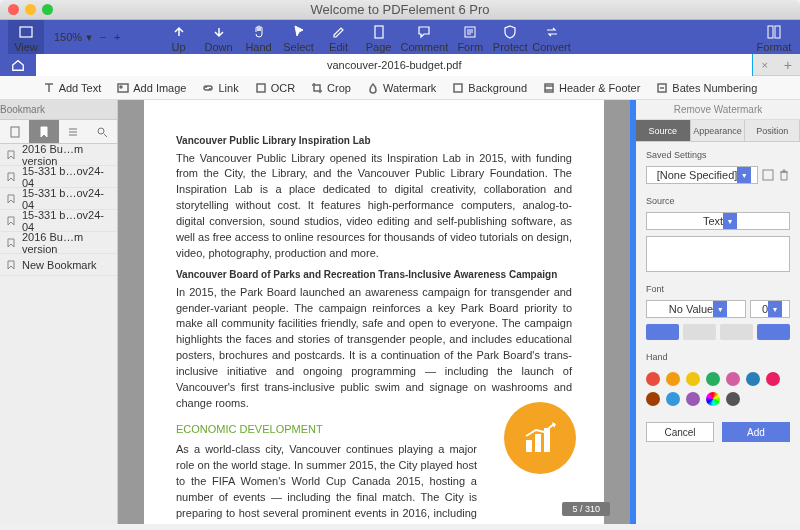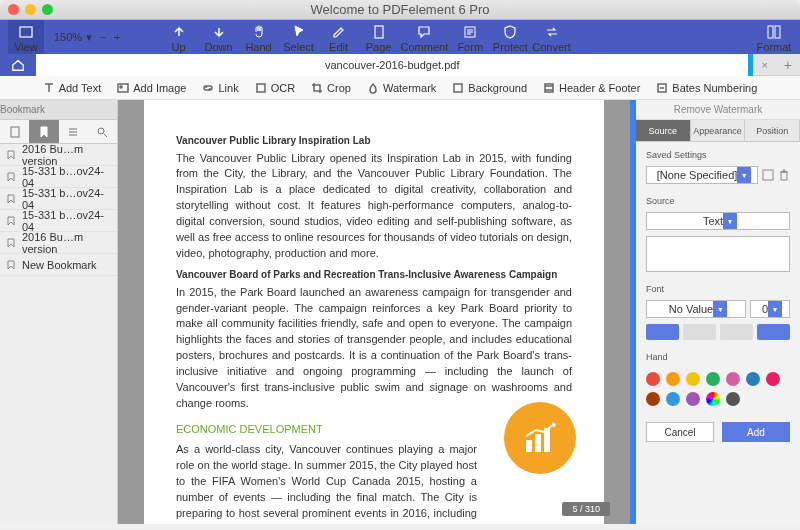--- a/index.html
+++ b/index.html
@@ -10,21 +10,21 @@
 .tr-r{background:#ff5f57}.tr-y{background:#ffbd2e}.tr-g{background:#28c940}
 .title{flex:1;text-align:center;color:#555;font-size:13px}
 .ribbon{height:34px;background:#4a5bbf;display:flex;padding:0 8px;gap:4px}
 .ribbon-item{display:flex;flex-direction:column;align-items:center;justify-content:center;color:#fff;font-size:9px;min-width:36px;height:36px;cursor:pointer}
 .ribbon-item.active{background:#3a4ba8}
 .ribbon-icon{width:16px;height:16px;margin-bottom:1px;fill:#fff;stroke:#fff}
 .ribbon-zoom{color:#fff;font-size:10px;padding:0 6px;display:flex;align-items:center;gap:4px}
 .ribbon-spacer{flex:1}
 .tabbar{height:22px;background:#e4e4e4;display:flex;align-items:center;border-bottom:1px solid #ccc}
 .home-tab{width:36px;height:22px;background:#4a5bbf;display:flex;align-items:center;justify-content:center}
-.doc-tab{flex:1;text-align:center;font-size:10px;color:#555;background:#fff;height:22px;line-height:22px;border-right:5px solid #0ea5e9}
+.doc-tab{flex:1;text-align:center;font-size:10px;color:#555;background:#fff;height:22px;line-height:22px;border-right:1px solid #0ea5e9}
 .tab-close{padding:0 8px;color:#888}
 .tab-add{padding:0 8px;color:#888;font-size:14px}
 .toolbar2{height:24px;background:#f8f8f8;border-bottom:1px solid #ddd;display:flex;align-items:center;justify-content:center;gap:16px}
 .tb2-item{display:flex;align-items:center;gap:4px;font-size:10px;color:#444;cursor:pointer}
 .tb2-icon{width:12px;height:12px;stroke:#666;fill:none;stroke-width:1.5}
 .main{display:flex;height:424px}
 .sidebar{width:118px;background:#eee;border-right:1px solid #ccc;display:flex;flex-direction:column}
 .sb-head{height:20px;background:#e0e0e0;text-align:left;font-size:10px;color:#777;line-height:20px;border-bottom:1px solid #ccc}
 .sb-tabs{height:24px;display:flex;border-bottom:1px solid #ccc}
 .sb-tab{flex:1;display:flex;align-items:center;justify-content:center;background:#f4f4f4}

